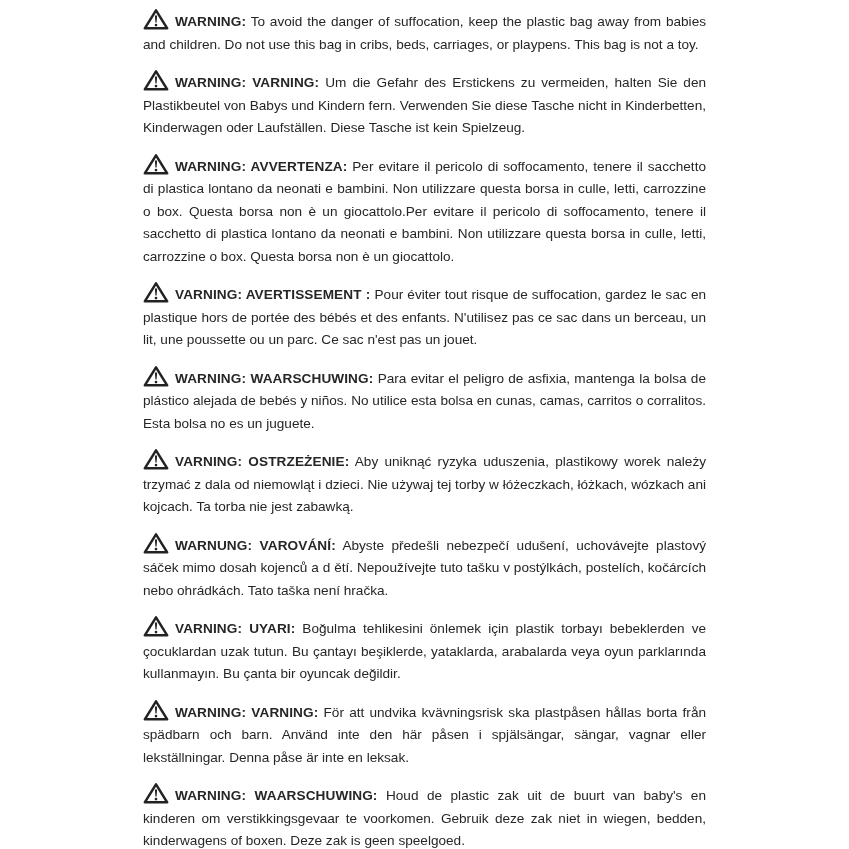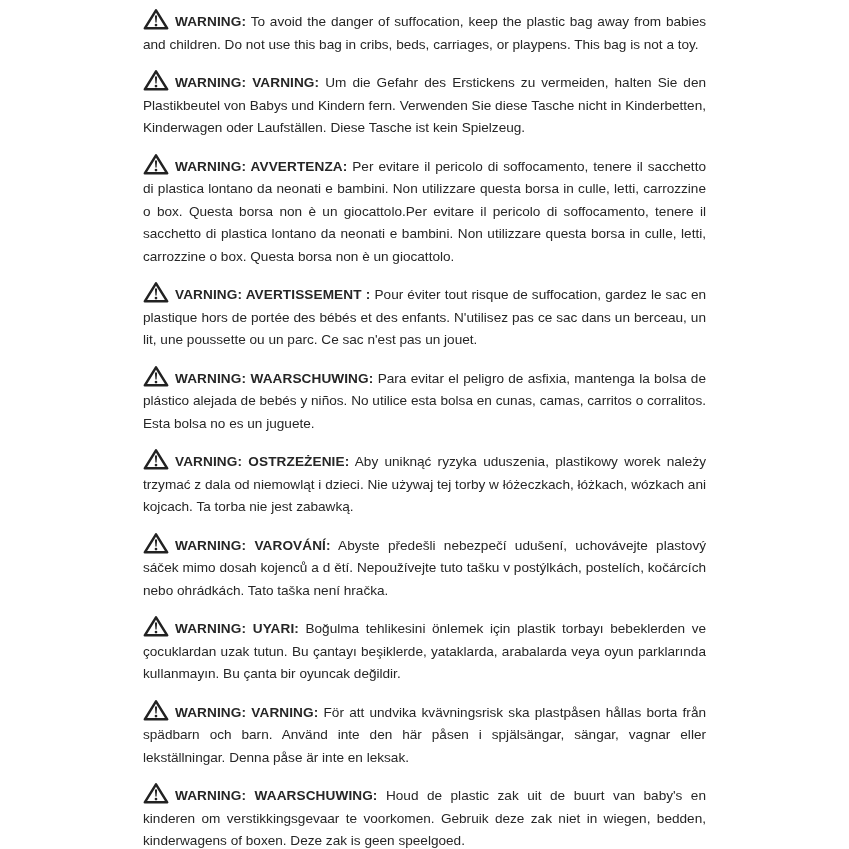--- a/index.html
+++ b/index.html
@@ -83,27 +83,27 @@
   <p class="warning" lang="pl"><span class="tri"><svg viewBox="0 0 26 23" width="26" height="23" aria-hidden="true">
             <path d="M13 2.4 L24.2 20.3 L1.8 20.3 Z" fill="none" stroke="#222222" stroke-width="2.5" stroke-linejoin="round"></path>
             <path d="M11.9 7.6 L14.1 7.6 L13.6 14.4 L12.4 14.4 Z" fill="#222222"></path>
             <circle cx="13" cy="17.1" r="1.35" fill="#222222"></circle>
           </svg></span><strong class="label">VARNING: OSTRZEŻENIE:</strong> <span class="body-text">Aby uniknąć ryzyka uduszenia, plastikowy worek należy trzymać z dala od niemowląt i dzieci. Nie używaj tej torby w łóżeczkach, łóżkach, wózkach ani kojcach. Ta torba nie jest zabawką.</span></p>
 
   <p class="warning" lang="cs"><span class="tri"><svg viewBox="0 0 26 23" width="26" height="23" aria-hidden="true">
             <path d="M13 2.4 L24.2 20.3 L1.8 20.3 Z" fill="none" stroke="#222222" stroke-width="2.5" stroke-linejoin="round"></path>
             <path d="M11.9 7.6 L14.1 7.6 L13.6 14.4 L12.4 14.4 Z" fill="#222222"></path>
             <circle cx="13" cy="17.1" r="1.35" fill="#222222"></circle>
-          </svg></span><strong class="label">WARNING: VAROVÁNÍ:</strong> <span class="body-text">Abyste předešli nebezpečí udušení, uchovávejte plastový sáček mimo dosah kojenců a d ětí. Nepoužívejte tuto tašku v postýlkách, postelích, kočárcích nebo ohrádkách. Tato taška není hračka.</span></p>
+          </svg></span><strong class="label">WARNUNG: VAROVÁNÍ:</strong> <span class="body-text">Abyste předešli nebezpečí udušení, uchovávejte plastový sáček mimo dosah kojenců a d ětí. Nepoužívejte tuto tašku v postýlkách, postelích, kočárcích nebo ohrádkách. Tato taška není hračka.</span></p>
 
   <p class="warning" lang="tr"><span class="tri"><svg viewBox="0 0 26 23" width="26" height="23" aria-hidden="true">
             <path d="M13 2.4 L24.2 20.3 L1.8 20.3 Z" fill="none" stroke="#222222" stroke-width="2.5" stroke-linejoin="round"></path>
             <path d="M11.9 7.6 L14.1 7.6 L13.6 14.4 L12.4 14.4 Z" fill="#222222"></path>
             <circle cx="13" cy="17.1" r="1.35" fill="#222222"></circle>
-          </svg></span><strong class="label">WARNING: UYARI:</strong> <span class="body-text">Boğulma tehlikesini önlemek için plastik torbayı bebeklerden ve çocuklardan uzak tutun. Bu çantayı beşiklerde, yataklarda, arabalarda veya oyun parklarında kullanmayın. Bu çanta bir oyuncak değildir.</span></p>
+          </svg></span><strong class="label">VARNING: UYARI:</strong> <span class="body-text">Boğulma tehlikesini önlemek için plastik torbayı bebeklerden ve çocuklardan uzak tutun. Bu çantayı beşiklerde, yataklarda, arabalarda veya oyun parklarında kullanmayın. Bu çanta bir oyuncak değildir.</span></p>
 
   <p class="warning" lang="sv"><span class="tri"><svg viewBox="0 0 26 23" width="26" height="23" aria-hidden="true">
             <path d="M13 2.4 L24.2 20.3 L1.8 20.3 Z" fill="none" stroke="#222222" stroke-width="2.5" stroke-linejoin="round"></path>
             <path d="M11.9 7.6 L14.1 7.6 L13.6 14.4 L12.4 14.4 Z" fill="#222222"></path>
             <circle cx="13" cy="17.1" r="1.35" fill="#222222"></circle>
           </svg></span><strong class="label">WARNING: VARNING:</strong> <span class="body-text">För att undvika kvävningsrisk ska plastpåsen hållas borta från spädbarn och barn. Använd inte den här påsen i spjälsängar, sängar, vagnar eller lekställningar. Denna påse är inte en leksak.</span></p>
 
   <p class="warning" lang="nl"><span class="tri"><svg viewBox="0 0 26 23" width="26" height="23" aria-hidden="true">
             <path d="M13 2.4 L24.2 20.3 L1.8 20.3 Z" fill="none" stroke="#222222" stroke-width="2.5" stroke-linejoin="round"></path>
             <path d="M11.9 7.6 L14.1 7.6 L13.6 14.4 L12.4 14.4 Z" fill="#222222"></path>

